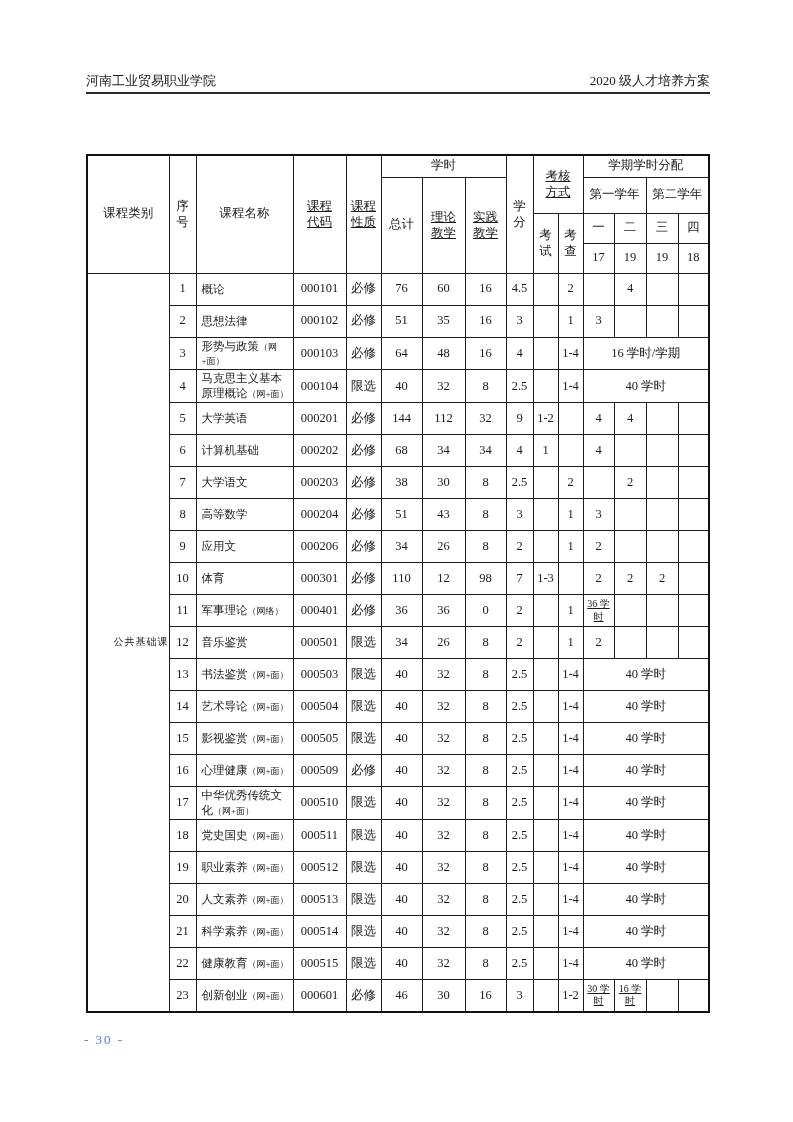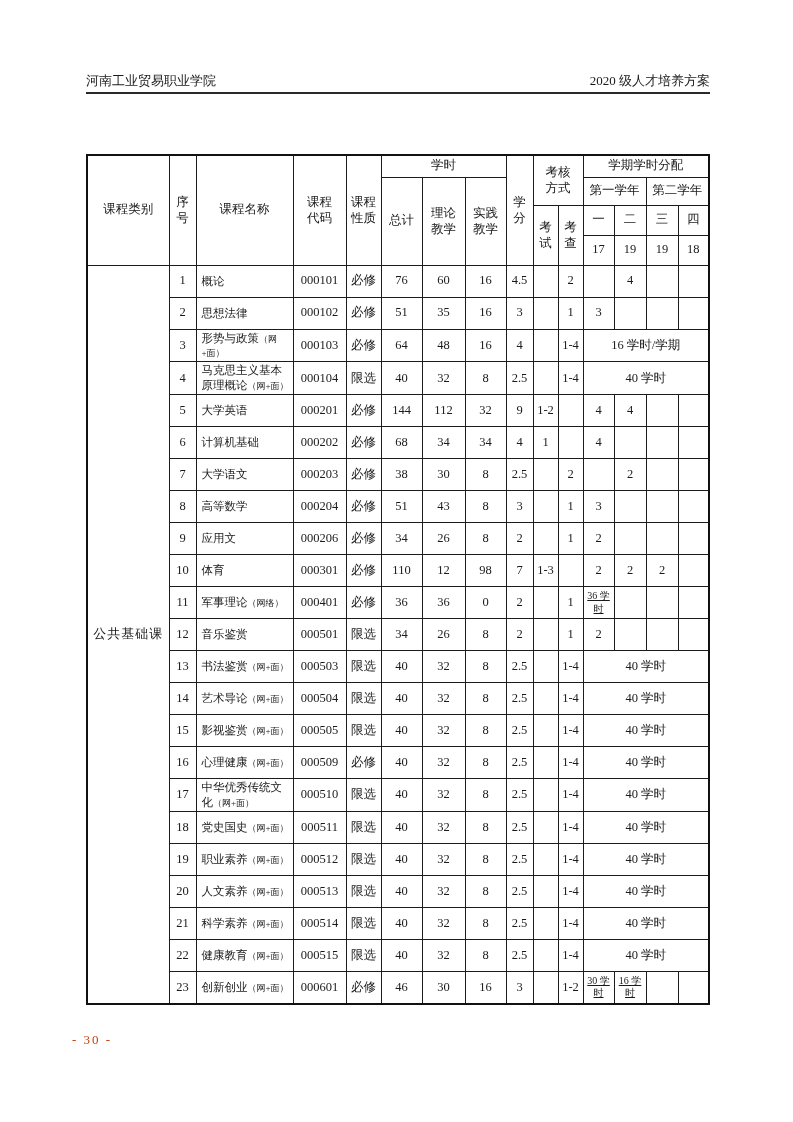--- a/index.html
+++ b/index.html
@@ -29,31 +29,31 @@
     border-collapse:collapse; table-layout:fixed; border:2px solid #111;
   }
   .sched th, .sched td {
     border:1px solid #1c1c1c; font-weight:normal; text-align:center;
     vertical-align:middle; font-size:12.5px; padding:0; line-height:1.25;
   }
   thead tr.hr1 { height:22px; } thead tr.hr2 { height:28px; }
   thead tr.hr3 { height:30px; } thead tr.hr4 { height:30px; }
   tbody tr { height:32px; }
   .vstack  { width:15px; margin:0 auto; word-break:break-all; line-height:1.3; }
-  .vstack2 { width:27px; margin:4px auto; word-break:break-all; line-height:1.3; }
+  .vstack2 { width:27px; margin:12px auto; word-break:break-all; line-height:1.3;text-decoration:underline; }
   td.name-cell {
     text-align:left; padding:1px 2px 1px 5px; font-size:11.5px;
     line-height:1.3; word-break:break-all;
   }
   .note { font-size:9px; }
   td.tiny { font-size:10px;text-decoration:underline; }
-  td.cat-cell { font-size:13px; letter-spacing:1px; }
+  td.cat-cell { font-size:10px; letter-spacing:1px;text-align:right; }
   td.span-cell { font-size:12.5px;margin-top:21px; }
   .page-footer {
-    position:absolute; left:72px; top:1032px; font-size:13px; color:#c2410c;
+    position:absolute; left:84px; top:1032px; font-size:13px; color:#3b82f6;
     letter-spacing:2px;
   }
 </style>
 </head>
 <body>
 
 <div class="page">
 
   <div class="doc-header">
     <span>河南工业贸易职业学院</span>

